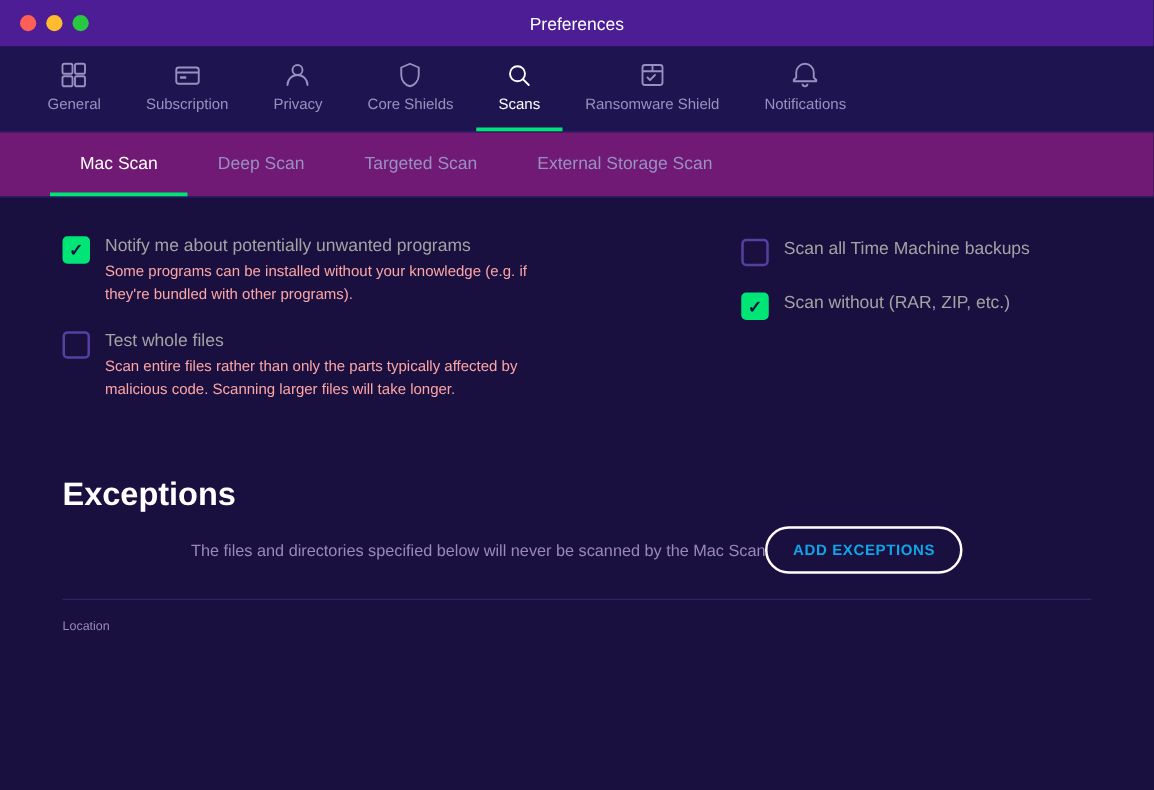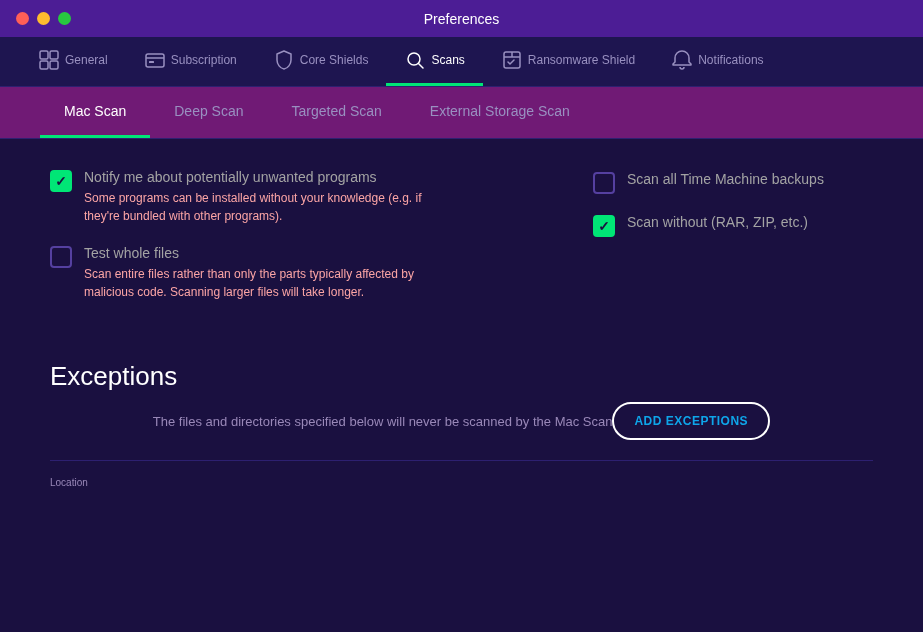--- a/index.html
+++ b/index.html
@@ -52,20 +52,21 @@
     .top-nav {
       display: flex;
       align-items: center;
       background: #1e1550;
       border-bottom: 1px solid #2d2070;
       padding: 0 20px;
     }
 
     .nav-item {
       display: flex;
+      flex-direction: column;
       align-items: center;
       padding: 12px 18px;
       cursor: pointer;
       color: #9990c0;
       font-size: 12px;
       gap: 5px;
       border-bottom: 3px solid transparent;
       transition: color 0.2s;
       text-decoration: none;
     }
@@ -181,21 +182,21 @@
     }
 
     
     .exceptions-section {
       padding: 0 50px;
       margin-top: 10px;
     }
 
     .exceptions-title {
       font-size: 26px;
-      font-weight: 400;
+      font-weight: 700;
       color: #ffffff;
       margin-bottom: 10px;
     }
 
     .exceptions-desc-row {
       display: flex;
       align-items: center;
       justify-content: center;
       margin-bottom: 20px;
     }
@@ -263,20 +264,29 @@
     <span class="nav-icon">
       <svg width="22" height="22" viewBox="0 0 22 22" fill="none">
         <rect x="2" y="5" width="18" height="13" rx="2" stroke="#9990c0" stroke-width="1.5"></rect>
         <line x1="2" y1="9" x2="20" y2="9" stroke="#9990c0" stroke-width="1.5"></line>
         <rect x="5" y="12" width="5" height="2" rx="0.5" fill="#9990c0"></rect>
       </svg>
     </span>
     <span>Subscription</span>
   </div>
 
+  <div class="nav-item">
+    <span class="nav-icon">
+      <svg width="22" height="22" viewBox="0 0 22 22" fill="none">
+        <circle cx="11" cy="7" r="4" stroke="#9990c0" stroke-width="1.5"></circle>
+        <path d="M3 19c0-4.418 3.582-8 8-8s8 3.582 8 8" stroke="#9990c0" stroke-width="1.5" stroke-linecap="round"></path>
+      </svg>
+    </span>
+    <span>Privacy</span>
+  </div>
 
   <div class="nav-item">
     <span class="nav-icon">
       <svg width="22" height="22" viewBox="0 0 22 22" fill="none">
         <path d="M11 2L4 5v6c0 4.418 3.134 8.163 7 9 3.866-.837 7-4.582 7-9V5L11 2z" stroke="#9990c0" stroke-width="1.5" stroke-linejoin="round"></path>
       </svg>
     </span>
     <span>Core Shields</span>
   </div>
 

